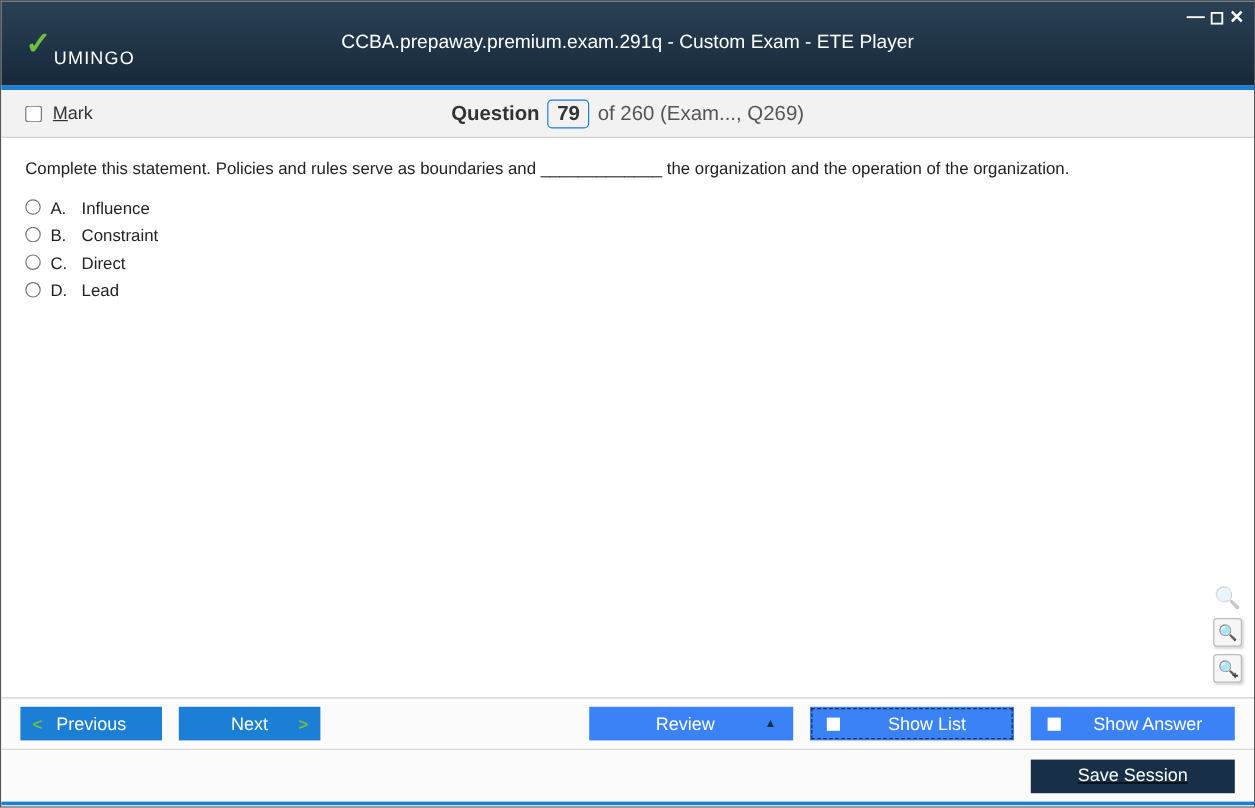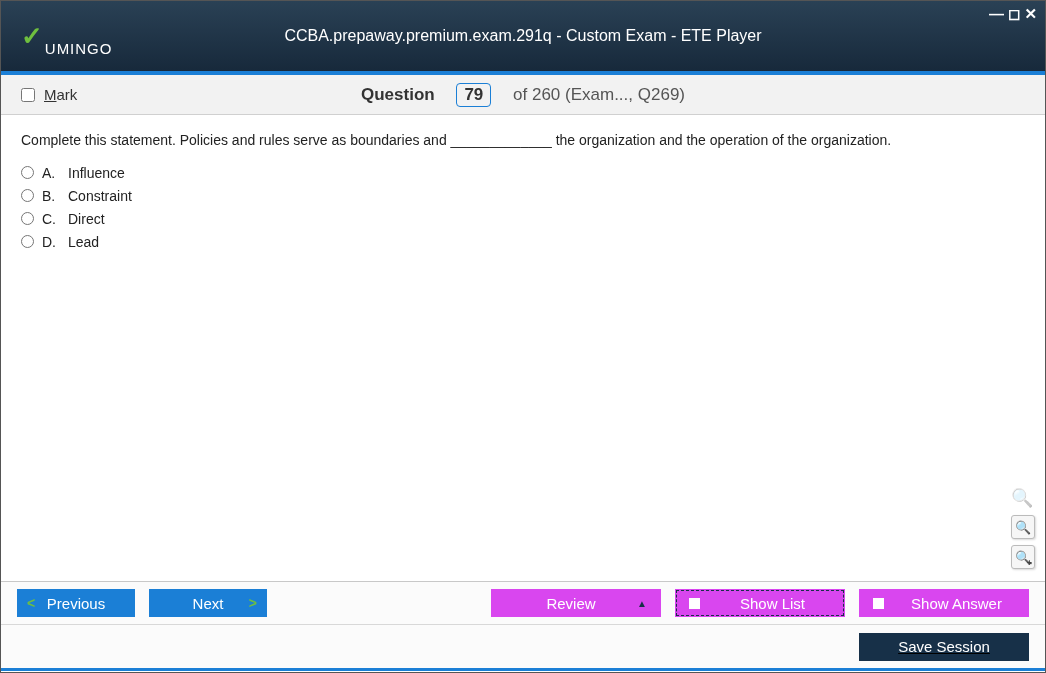--- a/index.html
+++ b/index.html
@@ -88,21 +88,21 @@
     pointer-events: none;
   }
   .question-center b { color: #333; }
   .qnum-box {
     display: inline-block;
     border: 1.5px solid #1b7fd6;
     border-radius: 4px;
     padding: 1px 7px;
     color: #333;
     font-weight: bold;
-    margin: 0 17px;
+    margin: 0 2px;
     pointer-events: auto;
   }
   
   .content {
     padding: 16px 20px;
     font-size: 14px;
     color: #222;
     height: 466px;
     position: relative;
     background: #fff;
@@ -188,21 +188,21 @@
     top: 50%;
     transform: translateY(-50%);
     color: #6fbf3f;
     font-size: 14px;
     font-weight: bold;
   }
   .btn-prev .chev { left: 10px; }
   .btn-next .chev { right: 10px; }
   
   .btn-orange {
-    background: #d946ef;
+    background: #3b82f6;
     width: 170px;
   }
   .btn-review {
     justify-content: center;
     padding-right: 10px;
   }
   .btn-review .tri {
     position: absolute;
     right: 14px;
     font-size: 10px;

